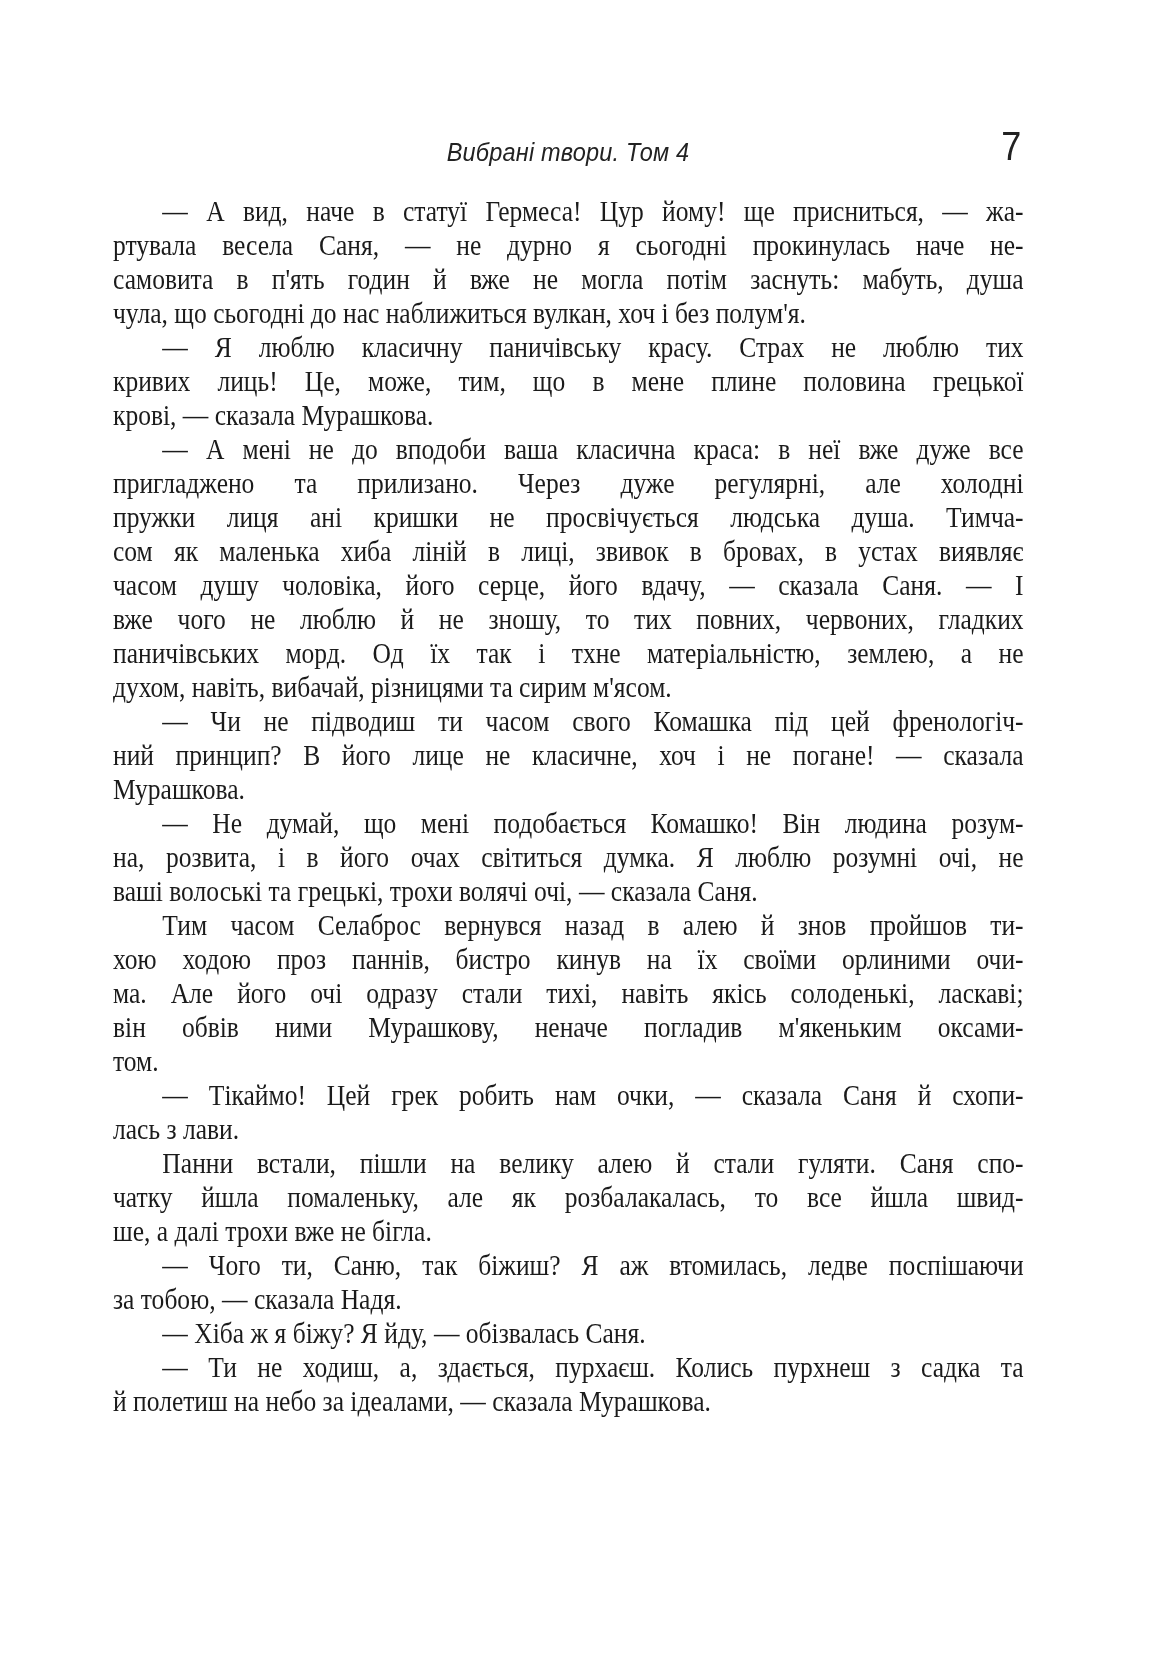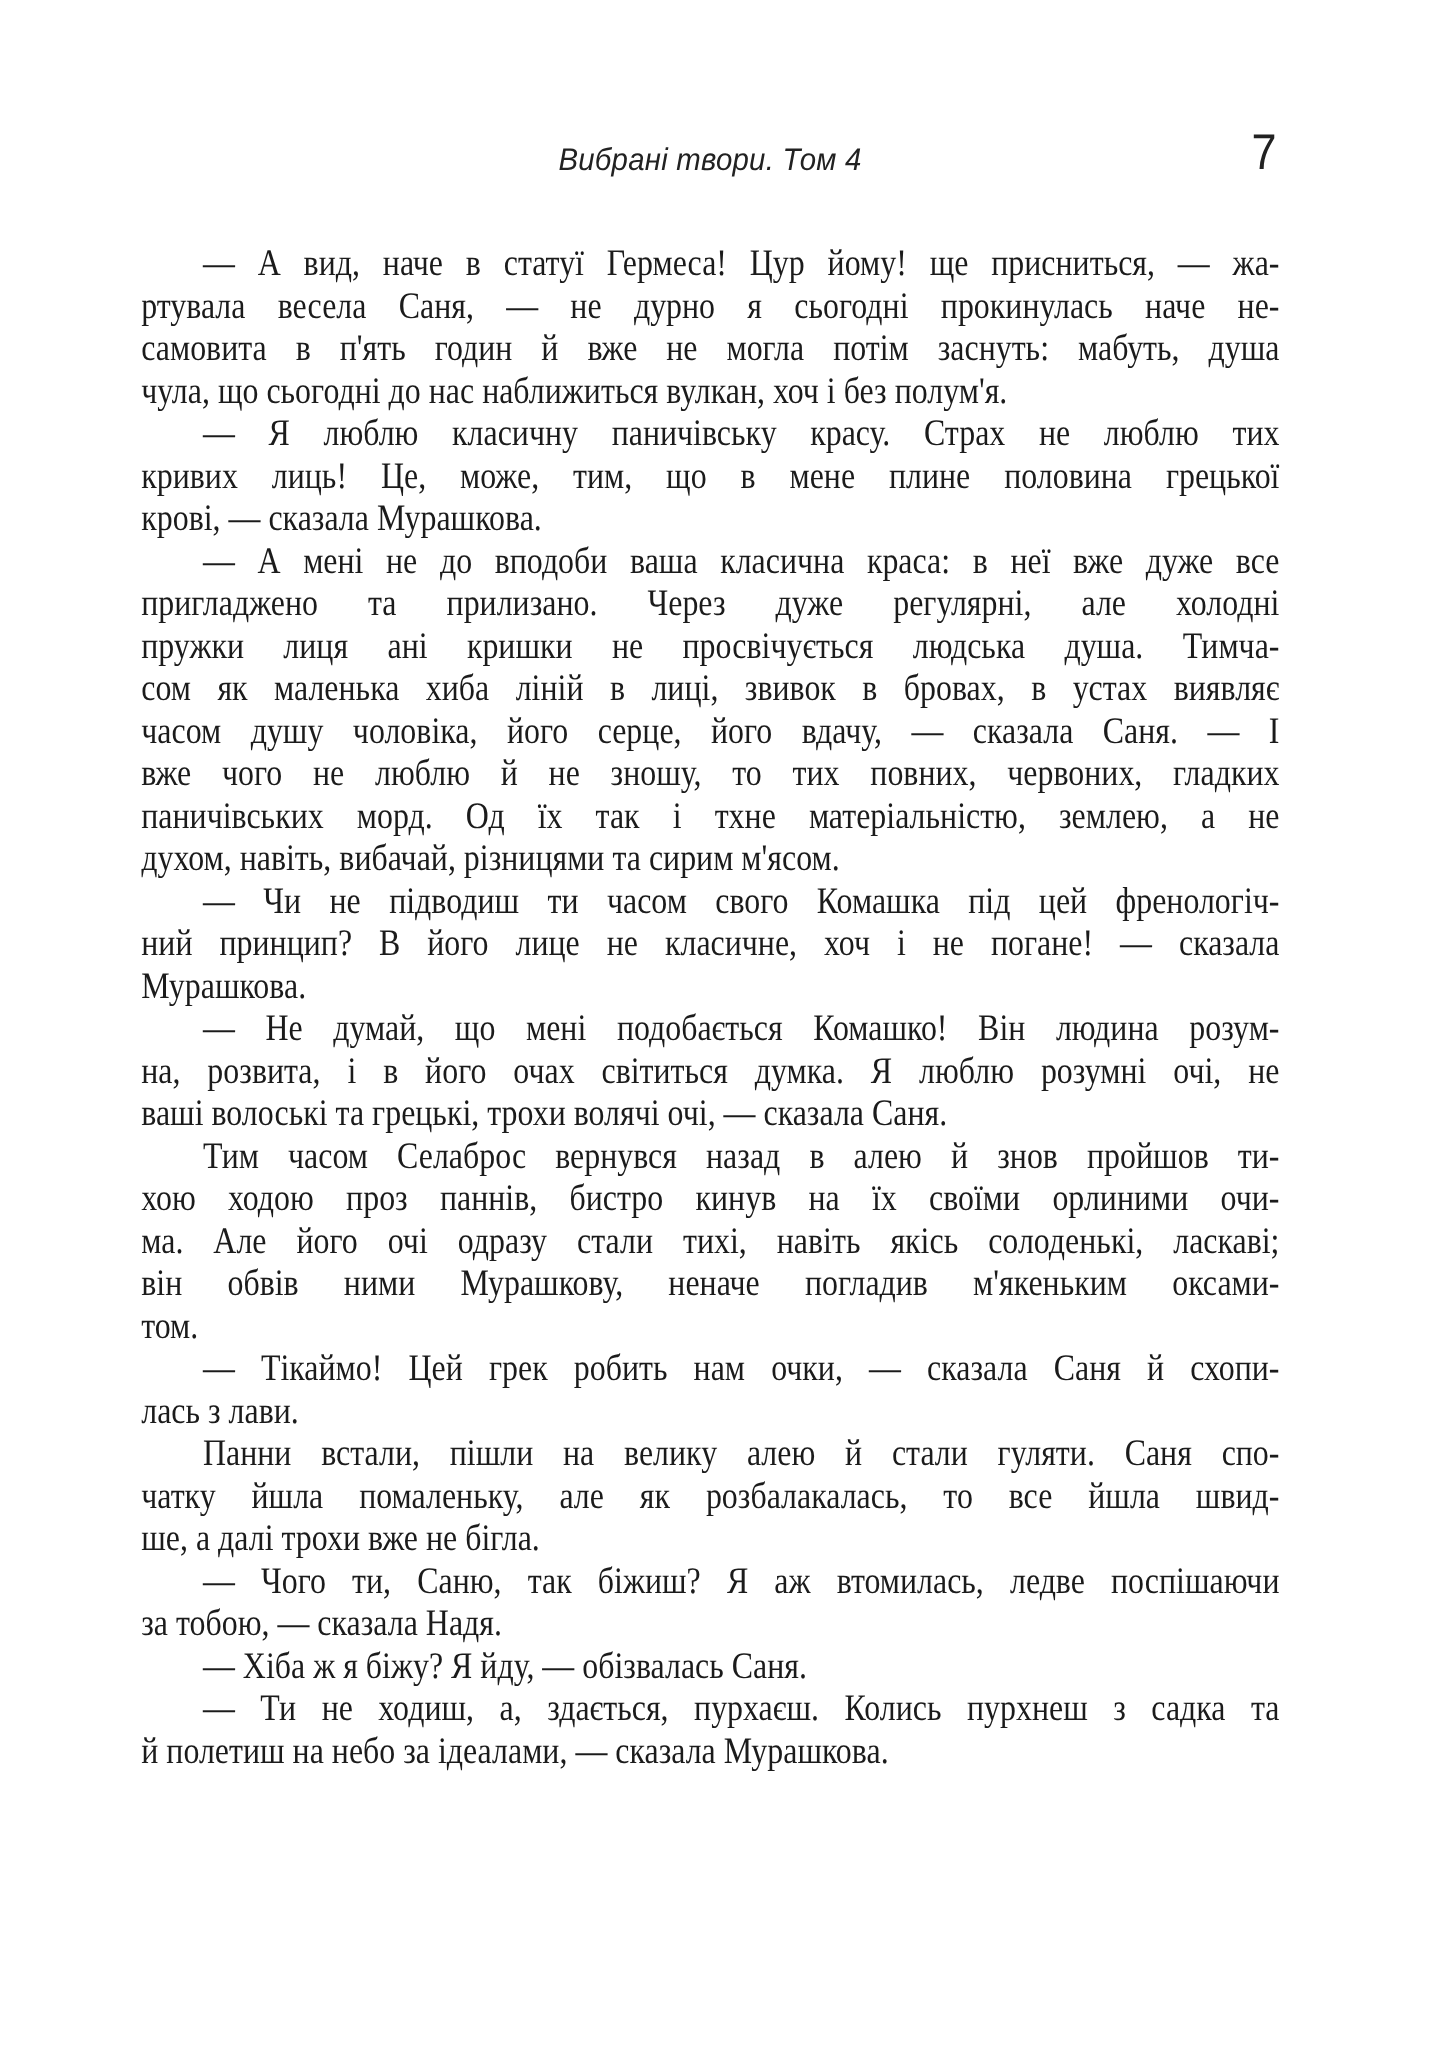--- a/index.html
+++ b/index.html
@@ -11,21 +11,21 @@
     position: relative;
     overflow: hidden;
   }
   .page {
     position: absolute; left: 0; top: 0;
     width: 1158px; height: 1654px;
     background: #ffffff;
   }
   .header-row {
     position: absolute;
-    left: 113px; top: 100px;
+    left: 113px; top: 124px;
     width: 910px; height: 52px;
   }
   .running-title {
     position: absolute;
     left: 0; right: 0; top: 14px;
     text-align: center;
     font-family: "Liberation Sans", "DejaVu Sans", sans-serif;
     font-style: italic;
     font-size: 25px;
     letter-spacing: 0.2px;

